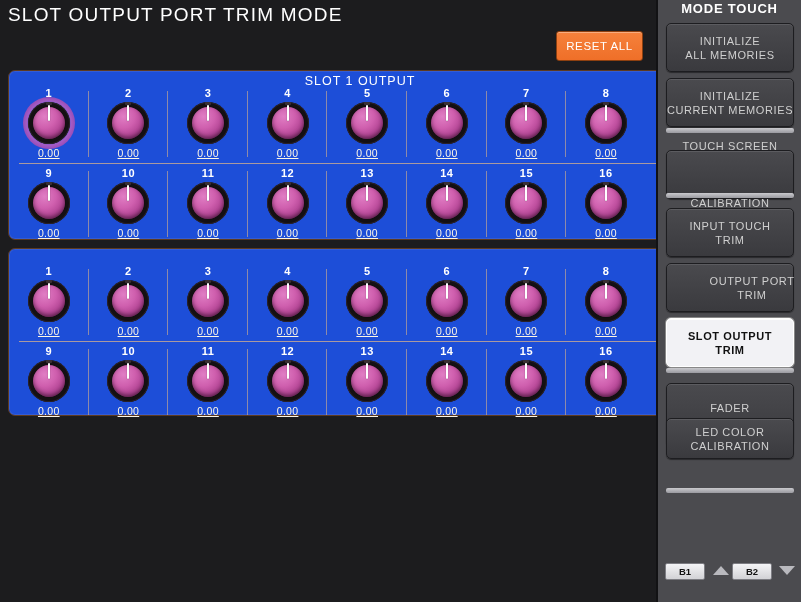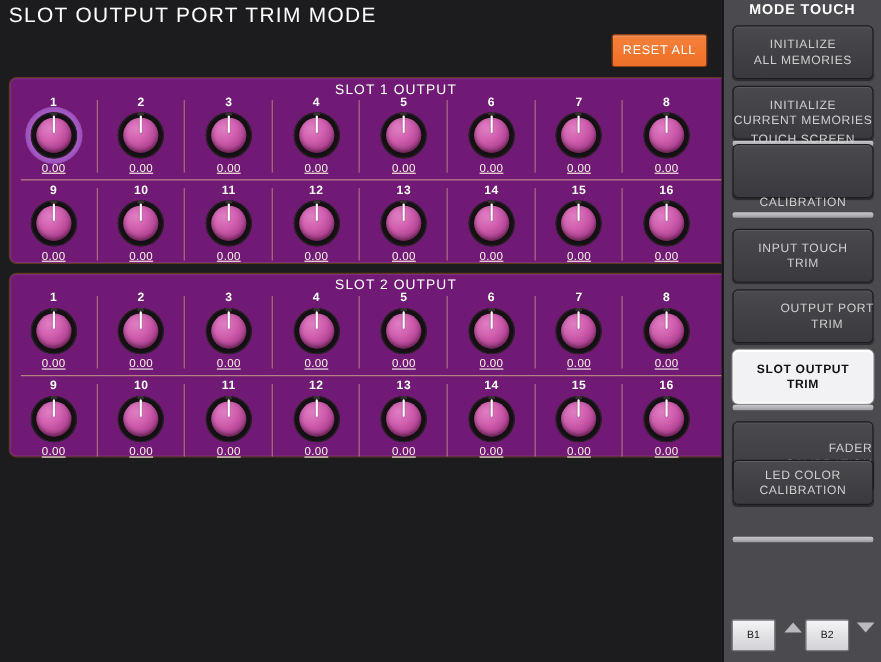--- a/index.html
+++ b/index.html
@@ -30,21 +30,21 @@
     border:1px solid #8d4010;
     border-radius:3px;
     color:#ffffff; font-size:11.5px; letter-spacing:0.6px;
     display:flex; align-items:center; justify-content:center;
     cursor:pointer;
     box-shadow:inset 0 1px 0 rgba(255,255,255,.35);
   }
 
   .slot-panel {
     position:absolute; left:8px; width:704px;
-    background:#701a75;
+    background:#1d4ed8;
     border:1px solid #5d3a20;
     border-radius:7px;
     box-shadow:inset 0 0 0 1px rgba(255,220,180,.10);
   }
   #slot-panel-1 { top:70px;  height:170px; }
   #slot-panel-2 { top:248px; height:168px; }
 
   .slot-header {
     position:absolute; left:0; right:0; top:3px;
     text-align:center;
@@ -164,24 +164,24 @@
     display:flex; align-items:center; justify-content:center;
     color:#cfcfcf; font-size:12px; letter-spacing:1px;
     cursor:pointer;
     box-shadow: inset 0 1px 0 rgba(255,255,255,.10), 0 1px 1px rgba(0,0,0,.45);
   }
 
   #bottom-bar {
     position:absolute; left:0; top:561px; width:145px; height:24px;
   }
   .bank-tab {
-    position:absolute; top:2px; width:40px; height:29px;
+    position:absolute; top:2px; width:40px; height:17px;
     background:linear-gradient(#f4f4f6,#d2d2d6);
     border:1px solid #7d7d83; border-radius:2px;
-    color:#141414; font-size:9.5px; font-weight:400;
+    color:#141414; font-size:9.5px; font-weight:700;
     display:flex; align-items:center; justify-content:center;
     cursor:pointer;
   }
   #bank-b1 { left:7px; }
   #bank-b2 { left:74px; }
   .nav-arrow {
     position:absolute; top:1px; width:22px; height:17px;
     display:flex; align-items:center; justify-content:center;
     cursor:pointer;
   }
@@ -398,21 +398,20 @@
               <div class="knob-face"></div>
               <div class="knob-pointer"></div>
             </div>
           </div>
           <div class="knob-value">0.00</div>
         </div>
       </div>
   </div>
 
   <div class="slot-panel" id="slot-panel-2">
-    <div class="slot-header">SLOT 2 OUTPUT</div>
     <div class="row-divider"></div>
     <div class="knob-row row-top" id="s2-row-top">
         <div class="knob-cell" style="left: 0px;">
           <div class="knob-index">1</div>
           <div class="knob-wrap">
             <div class="knob-body">
               <div class="knob-tick"></div>
               <div class="knob-face"></div>
               <div class="knob-pointer"></div>
             </div>
@@ -610,39 +609,39 @@
   <div id="mode-buttons">
       <div class="mode-button" style="top: 23px; height: 49px;">
         <span class="bl">INITIALIZE</span>
         <span class="bl">ALL MEMORIES</span>
       </div>
       <div class="mode-button" style="top: 78px; height: 49px;">
         <span class="bl">INITIALIZE</span>
         <span class="bl">CURRENT MEMORIES</span>
       </div>
       <div class="sidebar-sep" style="top: 128px;"></div>
-      <div class="mode-button" style="top: 131px; height: 49px; gap: 43px;">
+      <div class="mode-button" style="top: 150px; height: 49px; gap: 43px;">
         <span class="bl">TOUCH SCREEN</span>
         <span class="bl">CALIBRATION</span>
       </div>
       <div class="sidebar-sep" style="top: 193px;"></div>
       <div class="mode-button" style="top: 208px; height: 49px;">
         <span class="bl">INPUT TOUCH</span>
         <span class="bl">TRIM</span>
       </div>
       <div class="mode-button" style="top: 263px; height: 49px; padding-left: 44px;">
         <span class="bl">OUTPUT PORT</span>
         <span class="bl">TRIM</span>
       </div>
       <div class="mode-button selected" style="top: 318px; height: 49px;">
         <span class="bl">SLOT OUTPUT</span>
         <span class="bl">TRIM</span>
       </div>
       <div class="sidebar-sep" style="top: 368px;"></div>
-      <div class="mode-button" style="top: 383px; height: 63px; align-items: flex-end;">
+      <div class="mode-button" style="top: 383px; height: 63px;">
         <span class="bl">FADER</span>
         <span class="bl">CALIBRATION</span>
       </div>
       <div class="mode-button" style="top: 418px; height: 41px;">
         <span class="bl">LED COLOR</span>
         <span class="bl">CALIBRATION</span>
       </div>
       <div class="sidebar-sep" style="top: 488px;"></div>
     </div>
 

